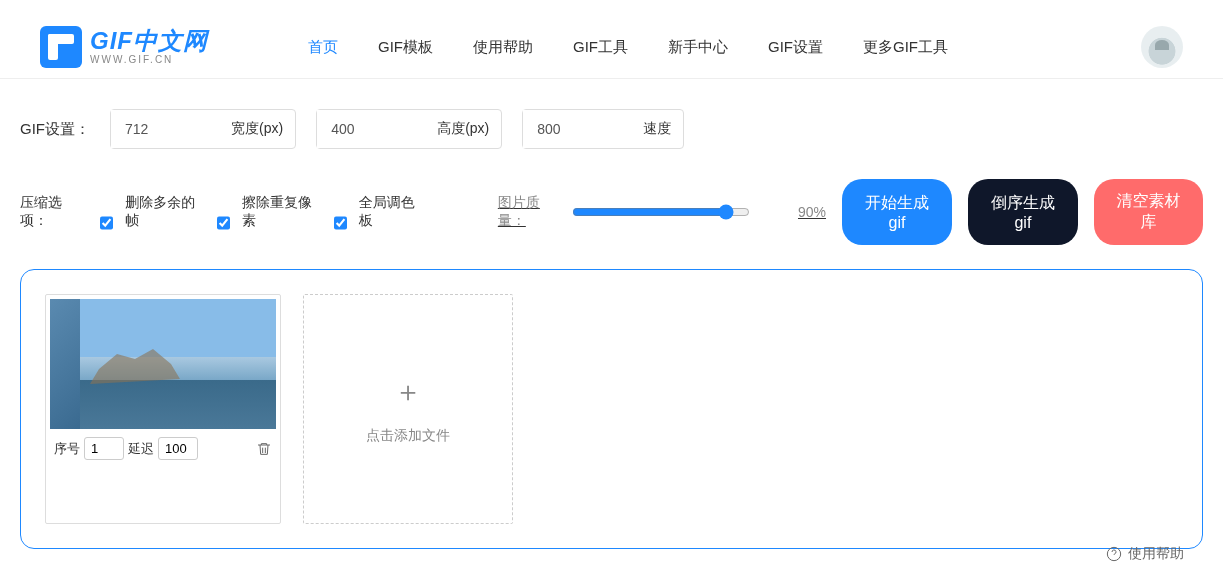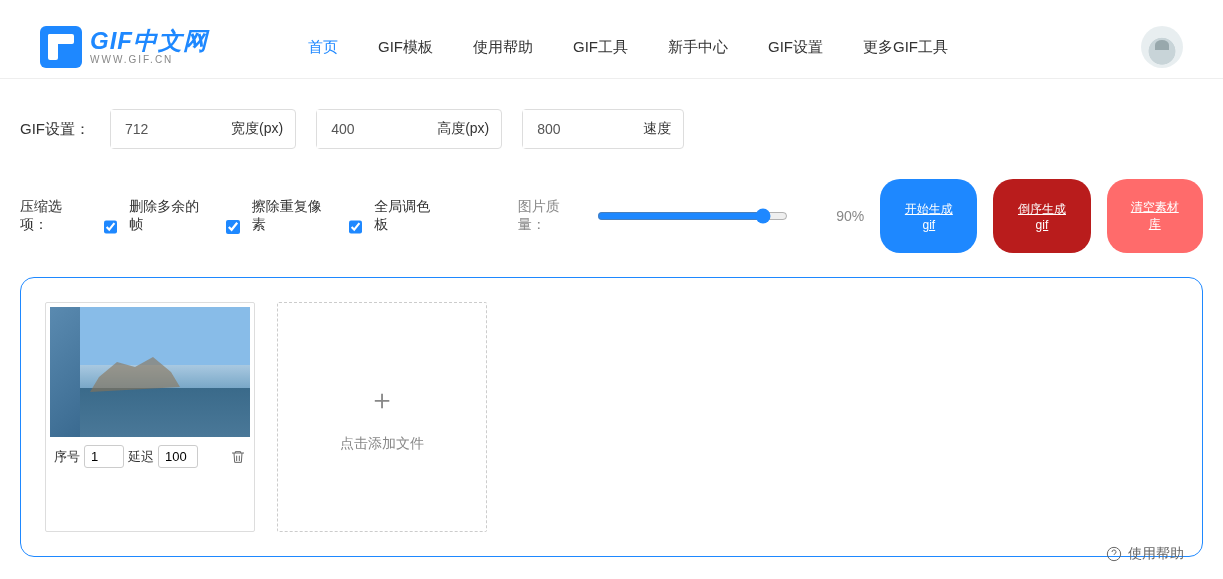--- a/index.html
+++ b/index.html
@@ -24,34 +24,34 @@
     .settings-row { display: flex; align-items: center; gap: 20px; padding: 30px 20px 20px; }
     .settings-label { font-size: 15px; color: #333; }
     .field-group { display: flex; align-items: center; border: 1px solid #ddd; border-radius: 4px; padding: 0 12px 0 0; height: 40px; }
     .field-group input { border: none; outline: none; padding: 0 14px; height: 100%; width: 100px; font-size: 14px; color: #555; }
     .field-group span { color: #333; font-size: 14px; padding-left: 20px; text-align: center; }
     
     .options-row { display: flex; align-items: center; gap: 16px; padding: 10px 20px 24px; }
     .opts-label { font-size: 14px; color: #333; }
     .chk { display: flex; align-items: flex-end; gap: 12px; color: #333; cursor: pointer; }
     .chk input { accent-color: #1e88ff; width: 14px; height: 14px; cursor: pointer; }
-    .quality-block { display: flex; align-items: center; gap: 12px; margin-left: 60px; }
+    .quality-block { display: flex; align-items: center; gap: 12px; margin-left: 60px; text-decoration: underline; }
     .quality-block label { color: #888; }
     .slider { width: 200px; accent-color: #1e88ff; cursor: pointer; }
     .pct { color: #888; margin-left: 36px; }
     
     .actions { margin-left: auto; display: flex; gap: 16px; }
-    .btn { border: none; padding: 20px 20px; border-radius: 20px; color: #fff; font-size: 12px; cursor: pointer; text-decoration: underline; }
+    .btn { border: none; padding: 12px 20px; border-radius: 20px; color: #fff; font-size: 16px; cursor: pointer; }
     .btn-blue { background: #1e88ff; }
-    .btn-green { background: #b91c1c; }
+    .btn-green { background: #0f172a; }
     .btn-red { background: #ff6b6b; }
     
     .canvas { margin: 0 20px; border: 1px solid #1e88ff; border-radius: 14px; padding: 24px; display: flex; gap: 22px; min-height: 280px; }
     
-    .thumb-card { width: 210px; border: 1px solid #ddd; border-radius: 2px; padding: 4px; background: #fff; }
+    .thumb-card { width: 236px; border: 1px solid #ddd; border-radius: 2px; padding: 4px; background: #fff; }
     .thumb-img { width: 100%; height: 130px; background: linear-gradient(to bottom, #88bce8 0%, #88bce8 45%, #a8c8e0 45%, #7aa8c8 62%, #3a6a8a 62%, #4a7898 100%); position: relative; overflow: hidden; }
     .thumb-img::before { content: ""; position: absolute; left: 40px; top: 40px; width: 90px; height: 50px; background: rgba(139,115,85,0.6); clip-path: polygon(10% 60%, 30% 30%, 50% 40%, 70% 20%, 90% 50%, 100% 80%, 0% 90%); }
     .thumb-img::after { content: ""; position: absolute; left: 0; top: 0; width: 30px; height: 100%; background: linear-gradient(135deg, #5a8ab0 0%, #3a6a90 100%); }
     .thumb-meta { display: flex; align-items: center; gap: 4px; padding: 8px 4px 4px; font-size: 13px; }
     .thumb-meta input { width: 40px; border: 1px solid #ccc; border-radius: 3px; padding: 3px 6px; font-size: 13px; text-align: left; }
     .thumb-meta .lbl { color: #333; }
     .trash { margin-left: auto; width: 16px; height: 16px; cursor: pointer; position: relative; }
     .trash svg { width: 16px; height: 16px; fill: none; stroke: #666; stroke-width: 1.5; }
     
     .add-card { width: 210px; border: 1px dashed #ccc; border-radius: 2px; display: flex; flex-direction: column; align-items: center; justify-content: center; gap: 16px; cursor: pointer; color: #888; }

